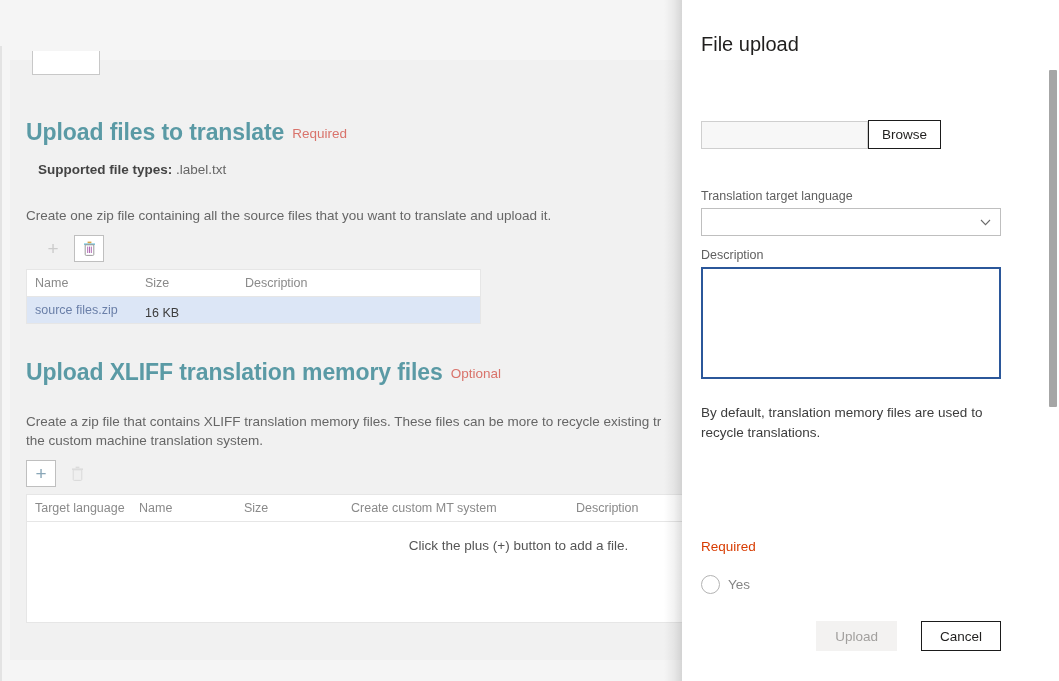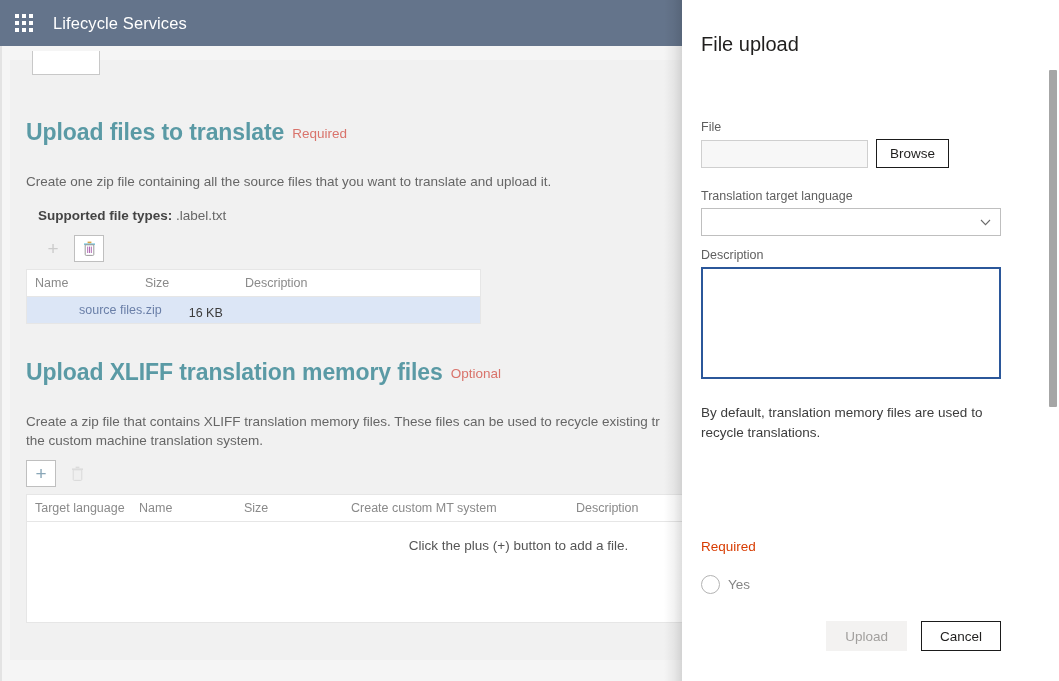--- a/index.html
+++ b/index.html
@@ -97,21 +97,21 @@
     background: linear-gradient(to right, rgba(0,0,0,0) 0%, rgba(0,0,0,.05) 55%, rgba(0,0,0,.13) 100%);
   }
   .panel {
     position: absolute; top: 0; left: 682px; width: 377px; height: 681px;
     background: #ffffff;
   }
   .panel-title {
     position: absolute; left: 19px; top: 33px; font-size: 20px; color: #201f1e; font-weight: 400;
   }
   .field-label { font-size: 12.5px; color: #5f5f5f; margin-bottom: 5px; }
-  .file-row { display: flex; gap: 8px; align-items: center; }
+  .file-row { display: flex; align-items: center; }
   .file-input {
     width: 167px; height: 28px; background: #f7f7f7; border: 1px solid #cfcfcf; cursor: text;
   }
   .browse-btn {
     height: 29px; padding: 0 13px; background: #ffffff; border: 1px solid #1b1b1b;
     font-size: 13.5px; color: #201f1e; cursor: pointer;
     font-family: "Liberation Sans", sans-serif;
   }
   .select-box {
     width: 300px; height: 28px; background: #ffffff; border: 1px solid #bfbfbf;
@@ -123,21 +123,21 @@
     outline: 1px solid #2b579a; outline-offset: -2px; padding: 6px 7px; cursor: text; position: relative;
   }
   .panel-para { font-size: 13.5px; color: #3c3c3c; line-height: 20px; margin: 0; width: 320px; }
   .req-inline { color: #d83b01; }
   .radio-row { display: flex; align-items: center; gap: 8px; }
   .radio {
     width: 19px; height: 19px; border-radius: 50%; border: 1px solid #b3b3b3; background: #ffffff;
     cursor: pointer;
   }
   .radio-label { font-size: 13.5px; color: #858585; cursor: pointer; }
-  .panel-actions { display: flex; gap: 14px; justify-content: flex-end; width: 300px; }
+  .panel-actions { display: flex; gap: 24px; justify-content: flex-end; width: 300px; }
   .btn-primary-disabled {
     height: 30px; padding: 0 18px; background: #f3f2f1; border: 1px solid #f3f2f1;
     color: #a19f9d; font-size: 13.5px; cursor: default;
     font-family: "Liberation Sans", sans-serif;
   }
   .btn-secondary {
     height: 30px; padding: 5px 18px; background: #ffffff; border: 1px solid #1b1b1b;
     color: #201f1e; font-size: 13.5px; cursor: pointer;
     font-family: "Liberation Sans", sans-serif;
   }
@@ -149,52 +149,38 @@
   .scroll-thumb {
     position: absolute; right: 2px; top: 70px; width: 8px; height: 337px;
     background: #a6a6a6; border-radius: 1px; cursor: pointer;
   }
 </style>
 </head>
 <body>
 
 <div id="root">
 
-  <div class="topbar">
-    <div class="waffle">
-      <i></i>
-        <i></i>
-        <i></i>
-        <i></i>
-        <i></i>
-        <i></i>
-        <i></i>
-        <i></i>
-        <i></i>
-    </div>
-    <div class="app-title">Lifecycle Services</div>
-  </div>
 
   <div class="canvas">
     <div class="left-rule"></div>
 
     <div class="card">
       <div class="ghost-button"></div>
 
       <div class="section" style="top:60px;">
         <h2 class="section-title">
           <span>Upload files to translate</span><span class="tag">Required</span>
         </h2>
 
-        <p class="body-text" style="margin-top:27px;">Create one zip file containing all the source files that you want to translate and upload it.</p>
-
         <p class="body-text" style="margin-top:15px; padding-left:12px;">
           <b>Supported file types:</b>
           <span>.label.txt</span>
         </p>
+
+        <p class="body-text" style="margin-top:27px;">Create one zip file containing all the source files that you want to translate and upload it.</p>
 
         <div class="grid-toolbar" style="margin-top:10px; padding-left:12px;">
           <div class="tool-btn disabled">
             <span class="plus-glyph">+</span>
           </div>
           <div class="tool-btn bordered">
             <svg width="13" height="15" viewBox="0 0 13 15">
               <rect x="1" y="2.5" width="11" height="1.3" fill="#5bb8d4"></rect>
               <rect x="4.6" y="0.6" width="3.8" height="1.6" fill="#d9a441" stroke="none"></rect>
               <path d="M2.2 3.8 h8.6 v9.6 a1 1 0 0 1 -1 1 h-6.6 a1 1 0 0 1 -1 -1 z" fill="none" stroke="#9b9b9b" stroke-width="1"></path>
@@ -205,33 +191,33 @@
           </div>
         </div>
 
         <div class="grid" style="margin-top:7px; width:455px;">
           <div class="grid-head">
             <div class="th" style="width:110px;">Name</div>
             <div class="th" style="width:100px;">Size</div>
             <div class="th" style="width:200px;">Description</div>
           </div>
           <div class="grid-row selected">
-            <div class="td link" style="width:110px;margin-left:44px;">source files.zip</div>
+            <div class="td link" style="width:110px;">source files.zip</div>
             <div class="td" style="width:100px;margin-top:6px;">16 KB</div>
             <div class="td" style="width:200px;"></div>
           </div>
         </div>
       </div>
 
       <div class="section" style="top:300px;">
         <h2 class="section-title">
           <span>Upload XLIFF translation memory files</span><span class="tag">Optional</span>
         </h2>
 
-        <p class="body-text" style="margin-top:27px;">Create a zip file that contains XLIFF translation memory files. These files can be used to recycle existing tr</p>
+        <p class="body-text" style="margin-top:27px;">Create a zip file that contains XLIFF translation memory files. These files can be more to recycle existing tr</p>
         <p class="body-text">the custom machine translation system.</p>
 
         <div class="grid-toolbar" style="margin-top:10px;">
           <div class="tool-btn bordered">
             <span class="plus-glyph">+</span>
           </div>
           <div class="tool-btn disabled">
             <svg width="13" height="15" viewBox="0 0 13 15">
               <rect x="1" y="2.5" width="11" height="1.3" fill="#b8b8b8"></rect>
               <rect x="4.6" y="0.6" width="3.8" height="1.6" fill="#c2c2c2"></rect>
@@ -253,21 +239,20 @@
       </div>
     </div>
   </div>
 
   <div class="panel-shadow"></div>
 
   <div class="panel">
     <div class="panel-title">File upload</div>
 
     <div style="position:absolute; left:19px; top:120px;">
-      <div class="field-label">File</div>
       <div class="file-row">
         <div class="file-input"></div>
         <button class="browse-btn">Browse</button>
       </div>
     </div>
 
     <div style="position:absolute; left:19px; top:189px;">
       <div class="field-label">Translation target language</div>
       <div class="select-box">
         <svg class="chev" viewBox="0 0 11 7">

